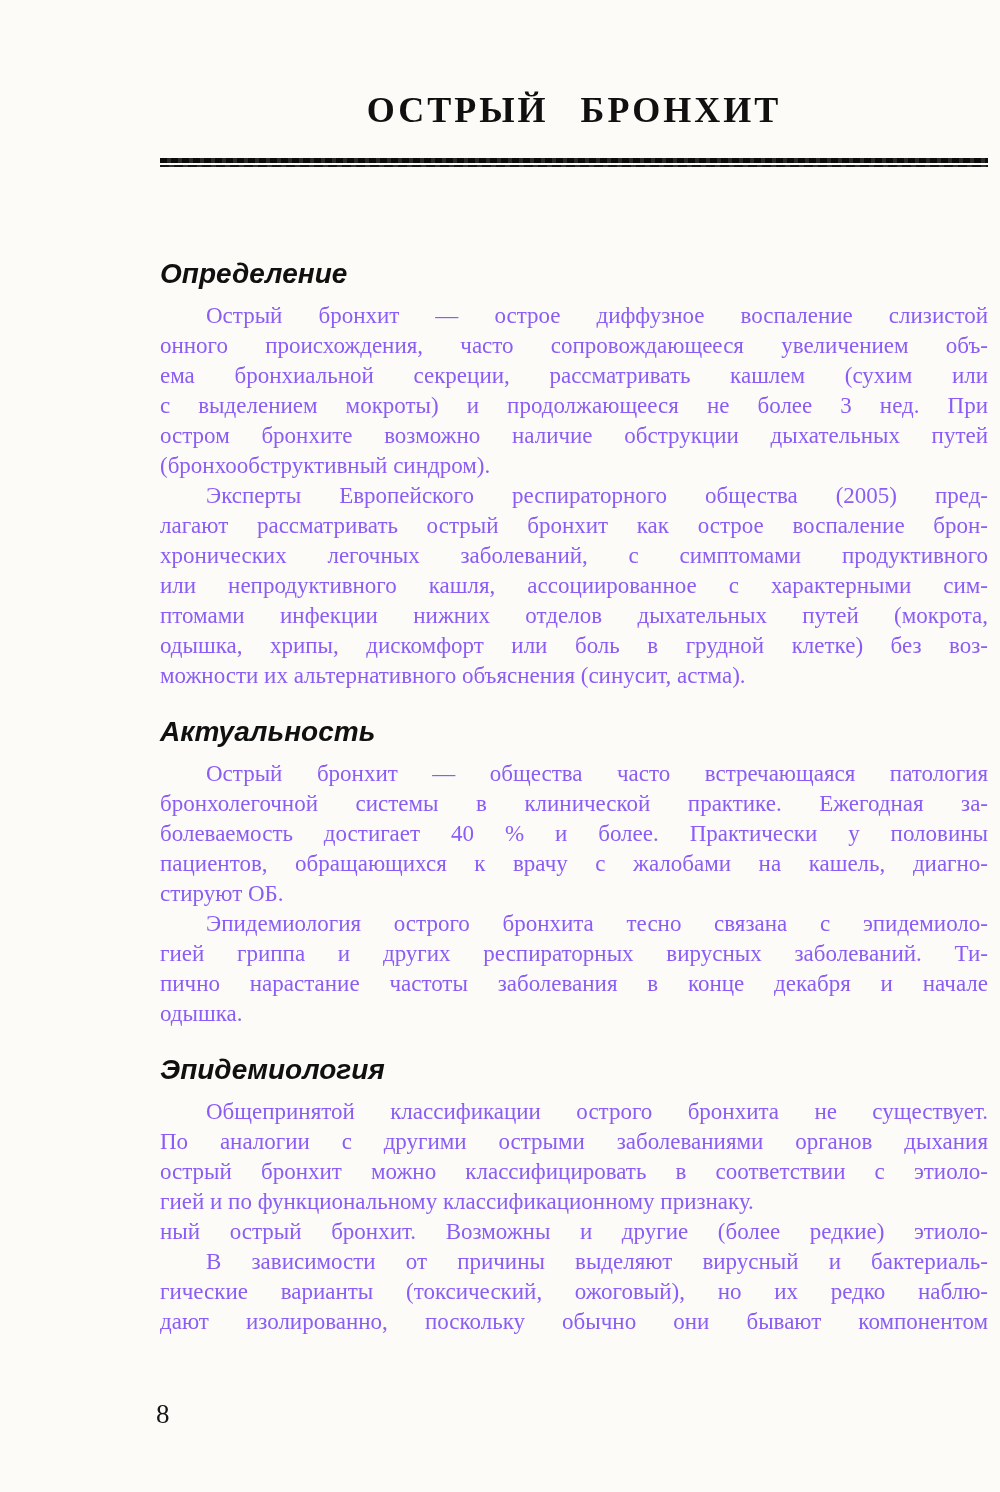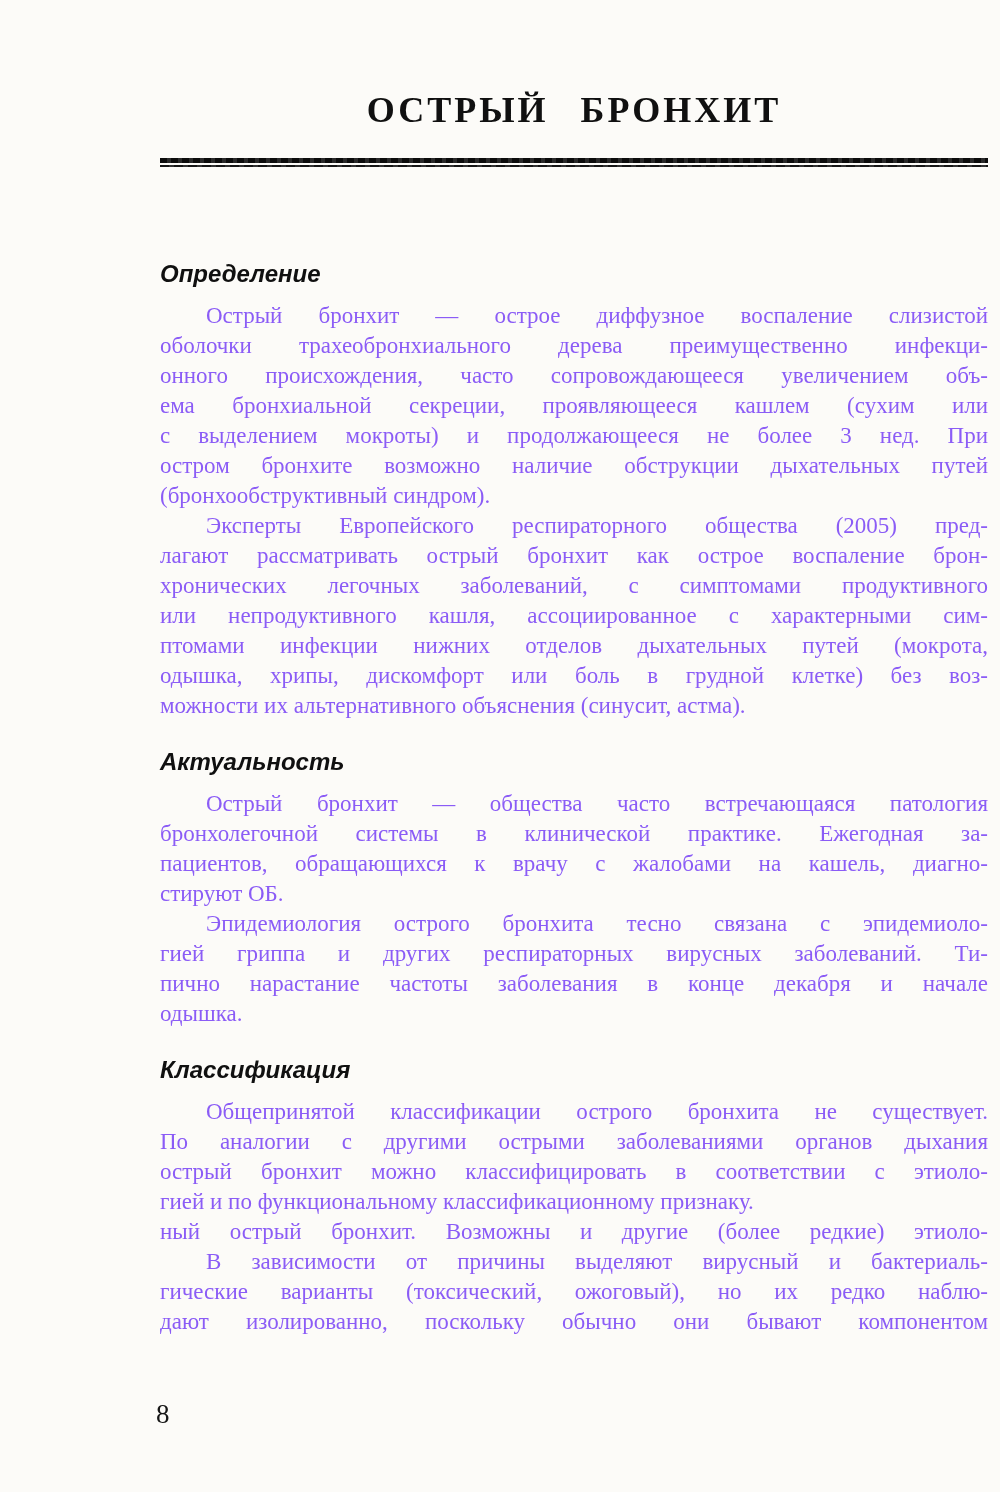--- a/index.html
+++ b/index.html
@@ -49,21 +49,21 @@
     margin-top: 2px;
     background: repeating-linear-gradient(90deg, #161616 0 9px, #333 9px 14px);
   }
   .sections {
     margin-top: 0;
   }
   .section-heading {
     font-family: "Liberation Sans", "DejaVu Sans", sans-serif;
     font-weight: bold;
     font-style: italic;
-    font-size: 24px;
+    font-size: 28px;
     line-height: 30px;
     margin: 26px 0 12px 0;
     color: #101010;
   }
   .sections .section-heading:first-child {
     margin-top: 92px;
   }
   .para {
     margin: 0;
   }
@@ -97,50 +97,50 @@
   <div class="content">
     <h1 class="title">ОСТРЫЙ БРОНХИТ</h1>
     <div class="rule">
       <div class="bar-thick"></div>
       <div class="bar-thin"></div>
     </div>
     <div class="sections">
         <div class="section-heading">Определение</div>
         <div class="para">
           <div class="line firstline">Острый бронхит — острое диффузное воспаление слизистой</div>
-          <div class="line">оболочки трахеобронхиального дерева преимущественно инфекци-</div>
           <div class="line">онного происхождения, часто сопровождающееся увеличением объ-</div>
-          <div class="line">ема бронхиальной секреции, проявляющееся кашлем (сухим или</div>
+          <div class="line">ема бронхиальной секреции, рассматривать кашлем (сухим или</div>
           <div class="line">с выделением мокроты) и продолжающееся не более 3 нед. При</div>
           <div class="line">остром бронхите возможно наличие обструкции дыхательных путей</div>
           <div class="line lastline">(бронхообструктивный синдром).</div>
         </div>
         <div class="para">
           <div class="line firstline">Эксперты Европейского респираторного общества (2005) пред-</div>
           <div class="line">лагают рассматривать острый бронхит как острое воспаление брон-</div>
           <div class="line">хронических легочных заболеваний, с симптомами продуктивного</div>
           <div class="line">или непродуктивного кашля, ассоциированное с характерными сим-</div>
           <div class="line">птомами инфекции нижних отделов дыхательных путей (мокрота,</div>
           <div class="line">одышка, хрипы, дискомфорт или боль в грудной клетке) без воз-</div>
           <div class="line lastline">можности их альтернативного объяснения (синусит, астма).</div>
         </div>
         <div class="section-heading">Актуальность</div>
         <div class="para">
           <div class="line firstline">Острый бронхит — общества часто встречающаяся патология</div>
           <div class="line">бронхолегочной системы в клинической практике. Ежегодная за-</div>
+          <div class="line">болеваемость достигает 40 % и более. Практически у половины</div>
           <div class="line">пациентов, обращающихся к врачу с жалобами на кашель, диагно-</div>
           <div class="line lastline">стируют ОБ.</div>
         </div>
         <div class="para">
           <div class="line firstline">Эпидемиология острого бронхита тесно связана с эпидемиоло-</div>
           <div class="line">гией гриппа и других респираторных вирусных заболеваний. Ти-</div>
           <div class="line">пично нарастание частоты заболевания в конце декабря и начале</div>
           <div class="line lastline">одышка.</div>
         </div>
-        <div class="section-heading">Классификация</div>
+        <div class="section-heading">Эпидемиология</div>
         <div class="para">
           <div class="line firstline">Общепринятой классификации острого бронхита не существует.</div>
           <div class="line">По аналогии с другими острыми заболеваниями органов дыхания</div>
           <div class="line">острый бронхит можно классифицировать в соответствии с этиоло-</div>
           <div class="line lastline">гией и по функциональному классификационному признаку.</div>
         </div>
         <div class="para">
           <div class="line">ный острый бронхит. Возможны и другие (более редкие) этиоло-</div>
           <div class="line firstline">В зависимости от причины выделяют вирусный и бактериаль-</div>
           <div class="line">гические варианты (токсический, ожоговый), но их редко наблю-</div>

